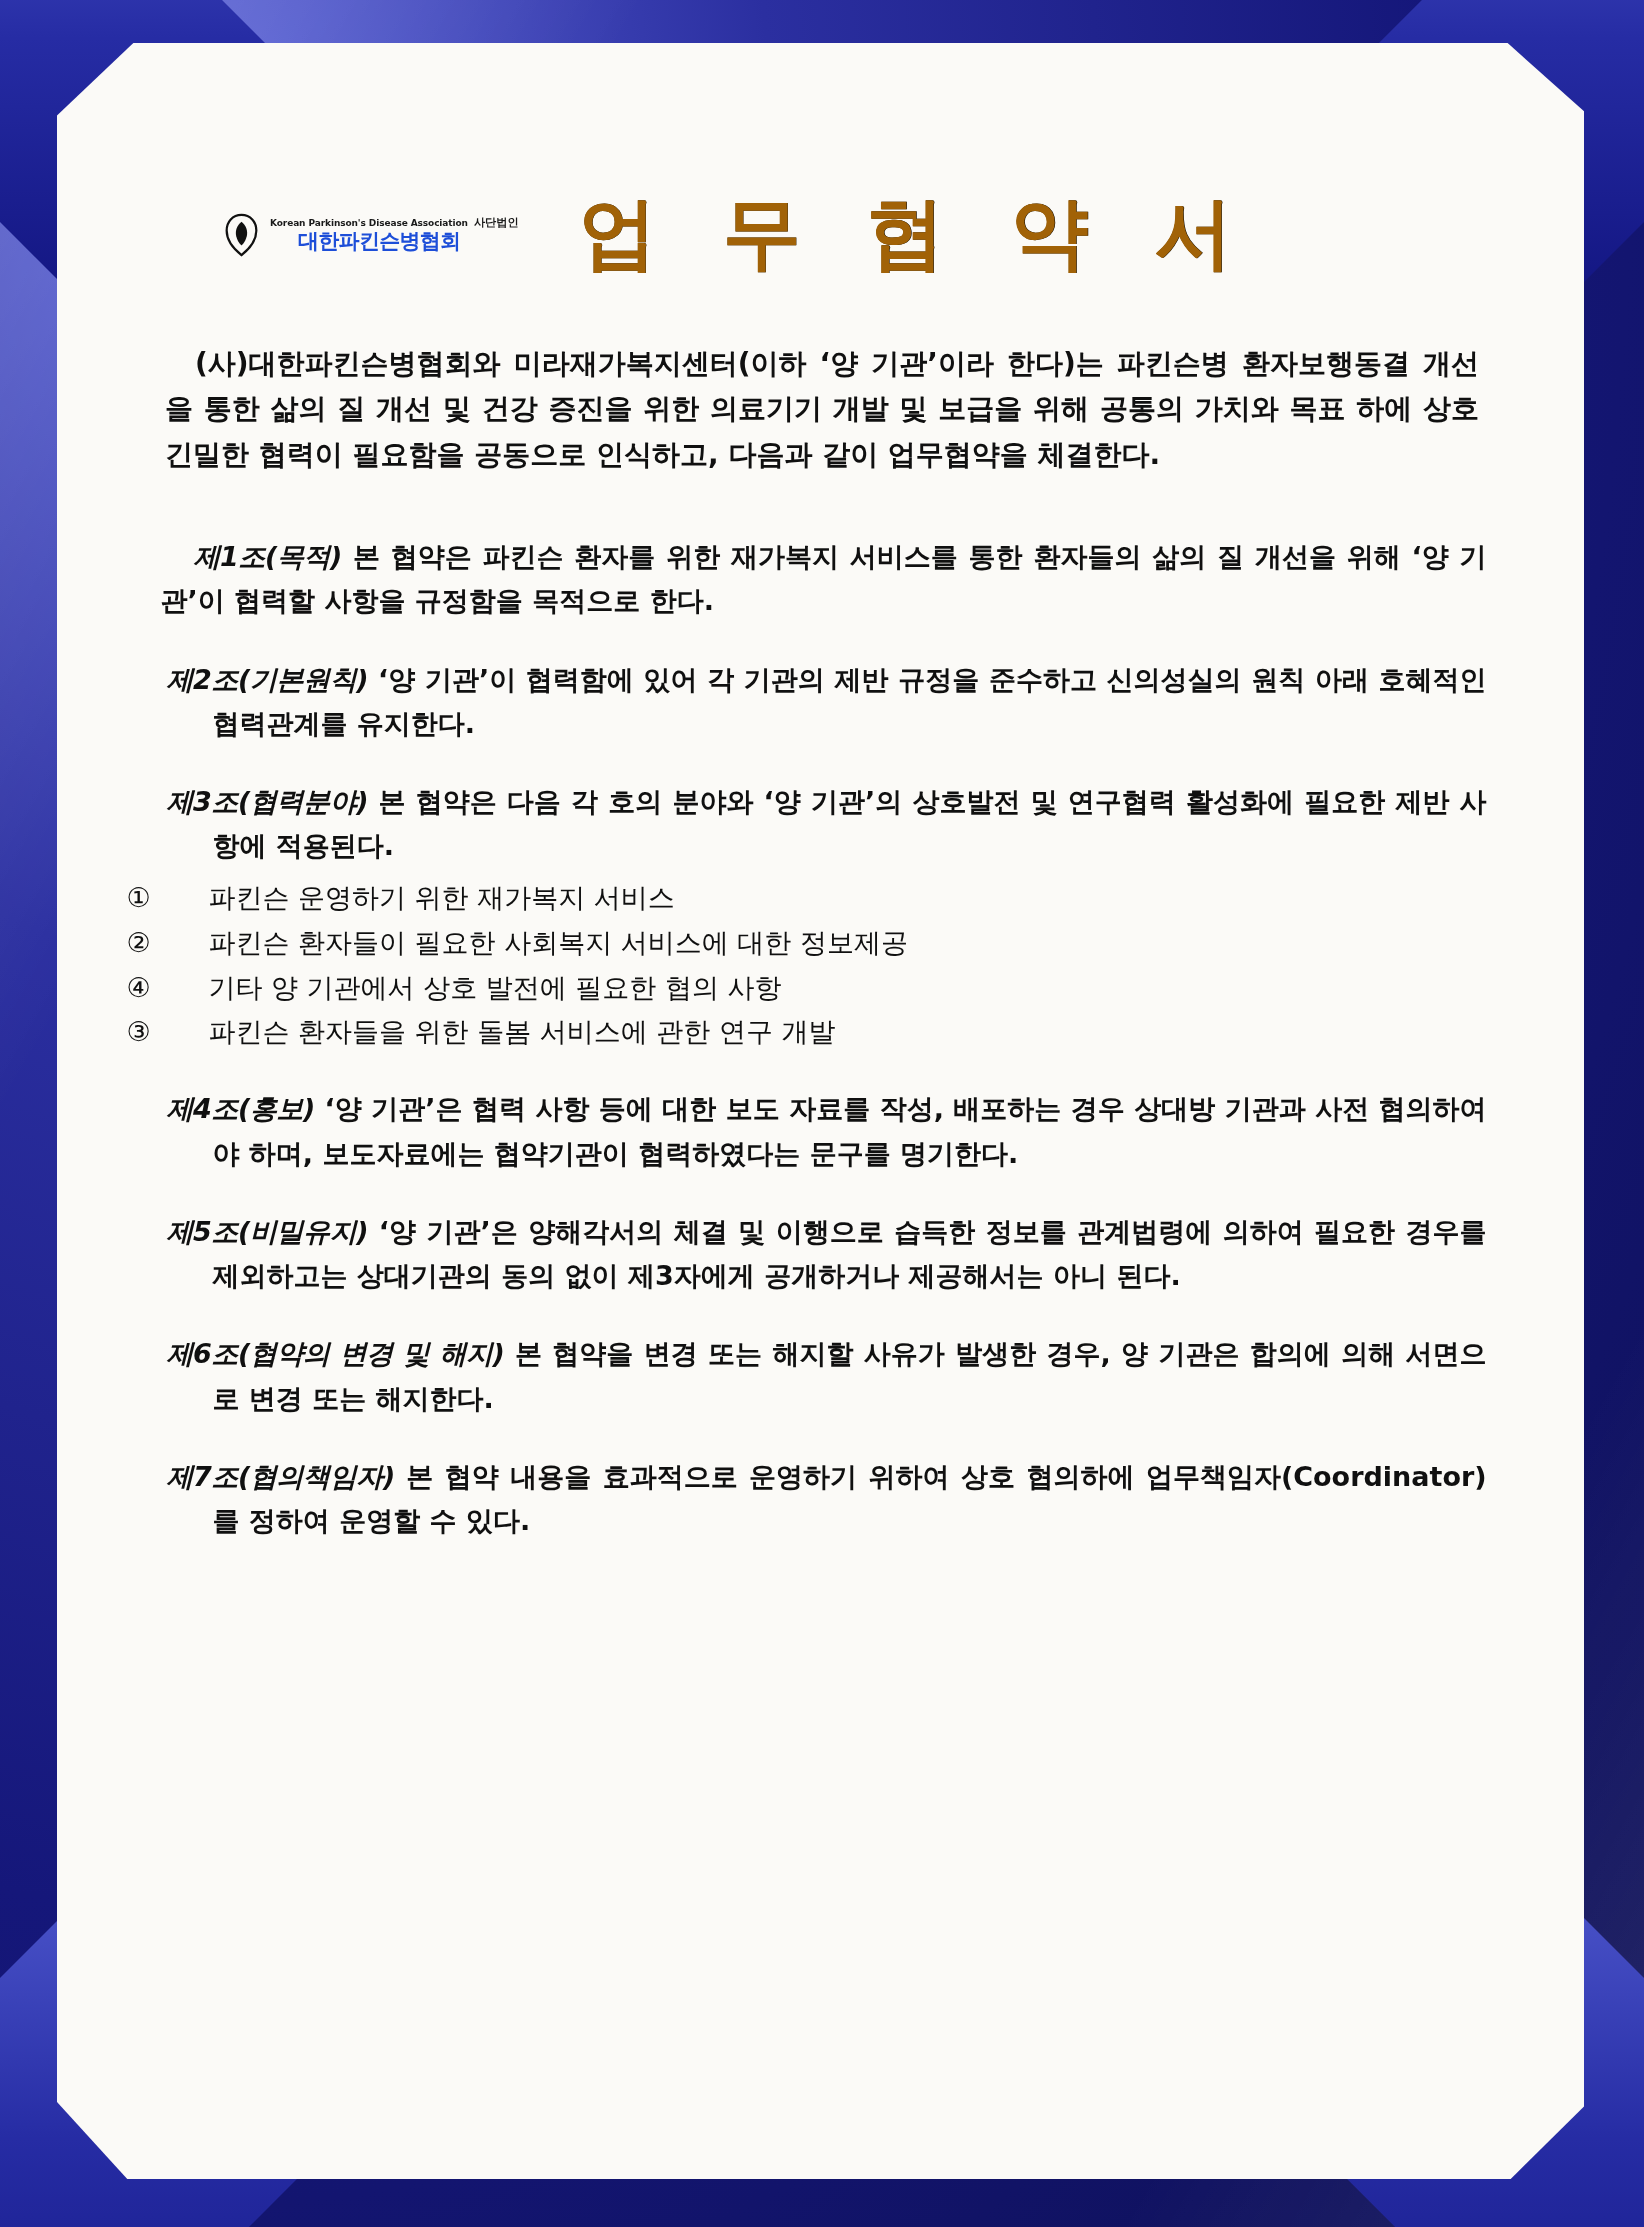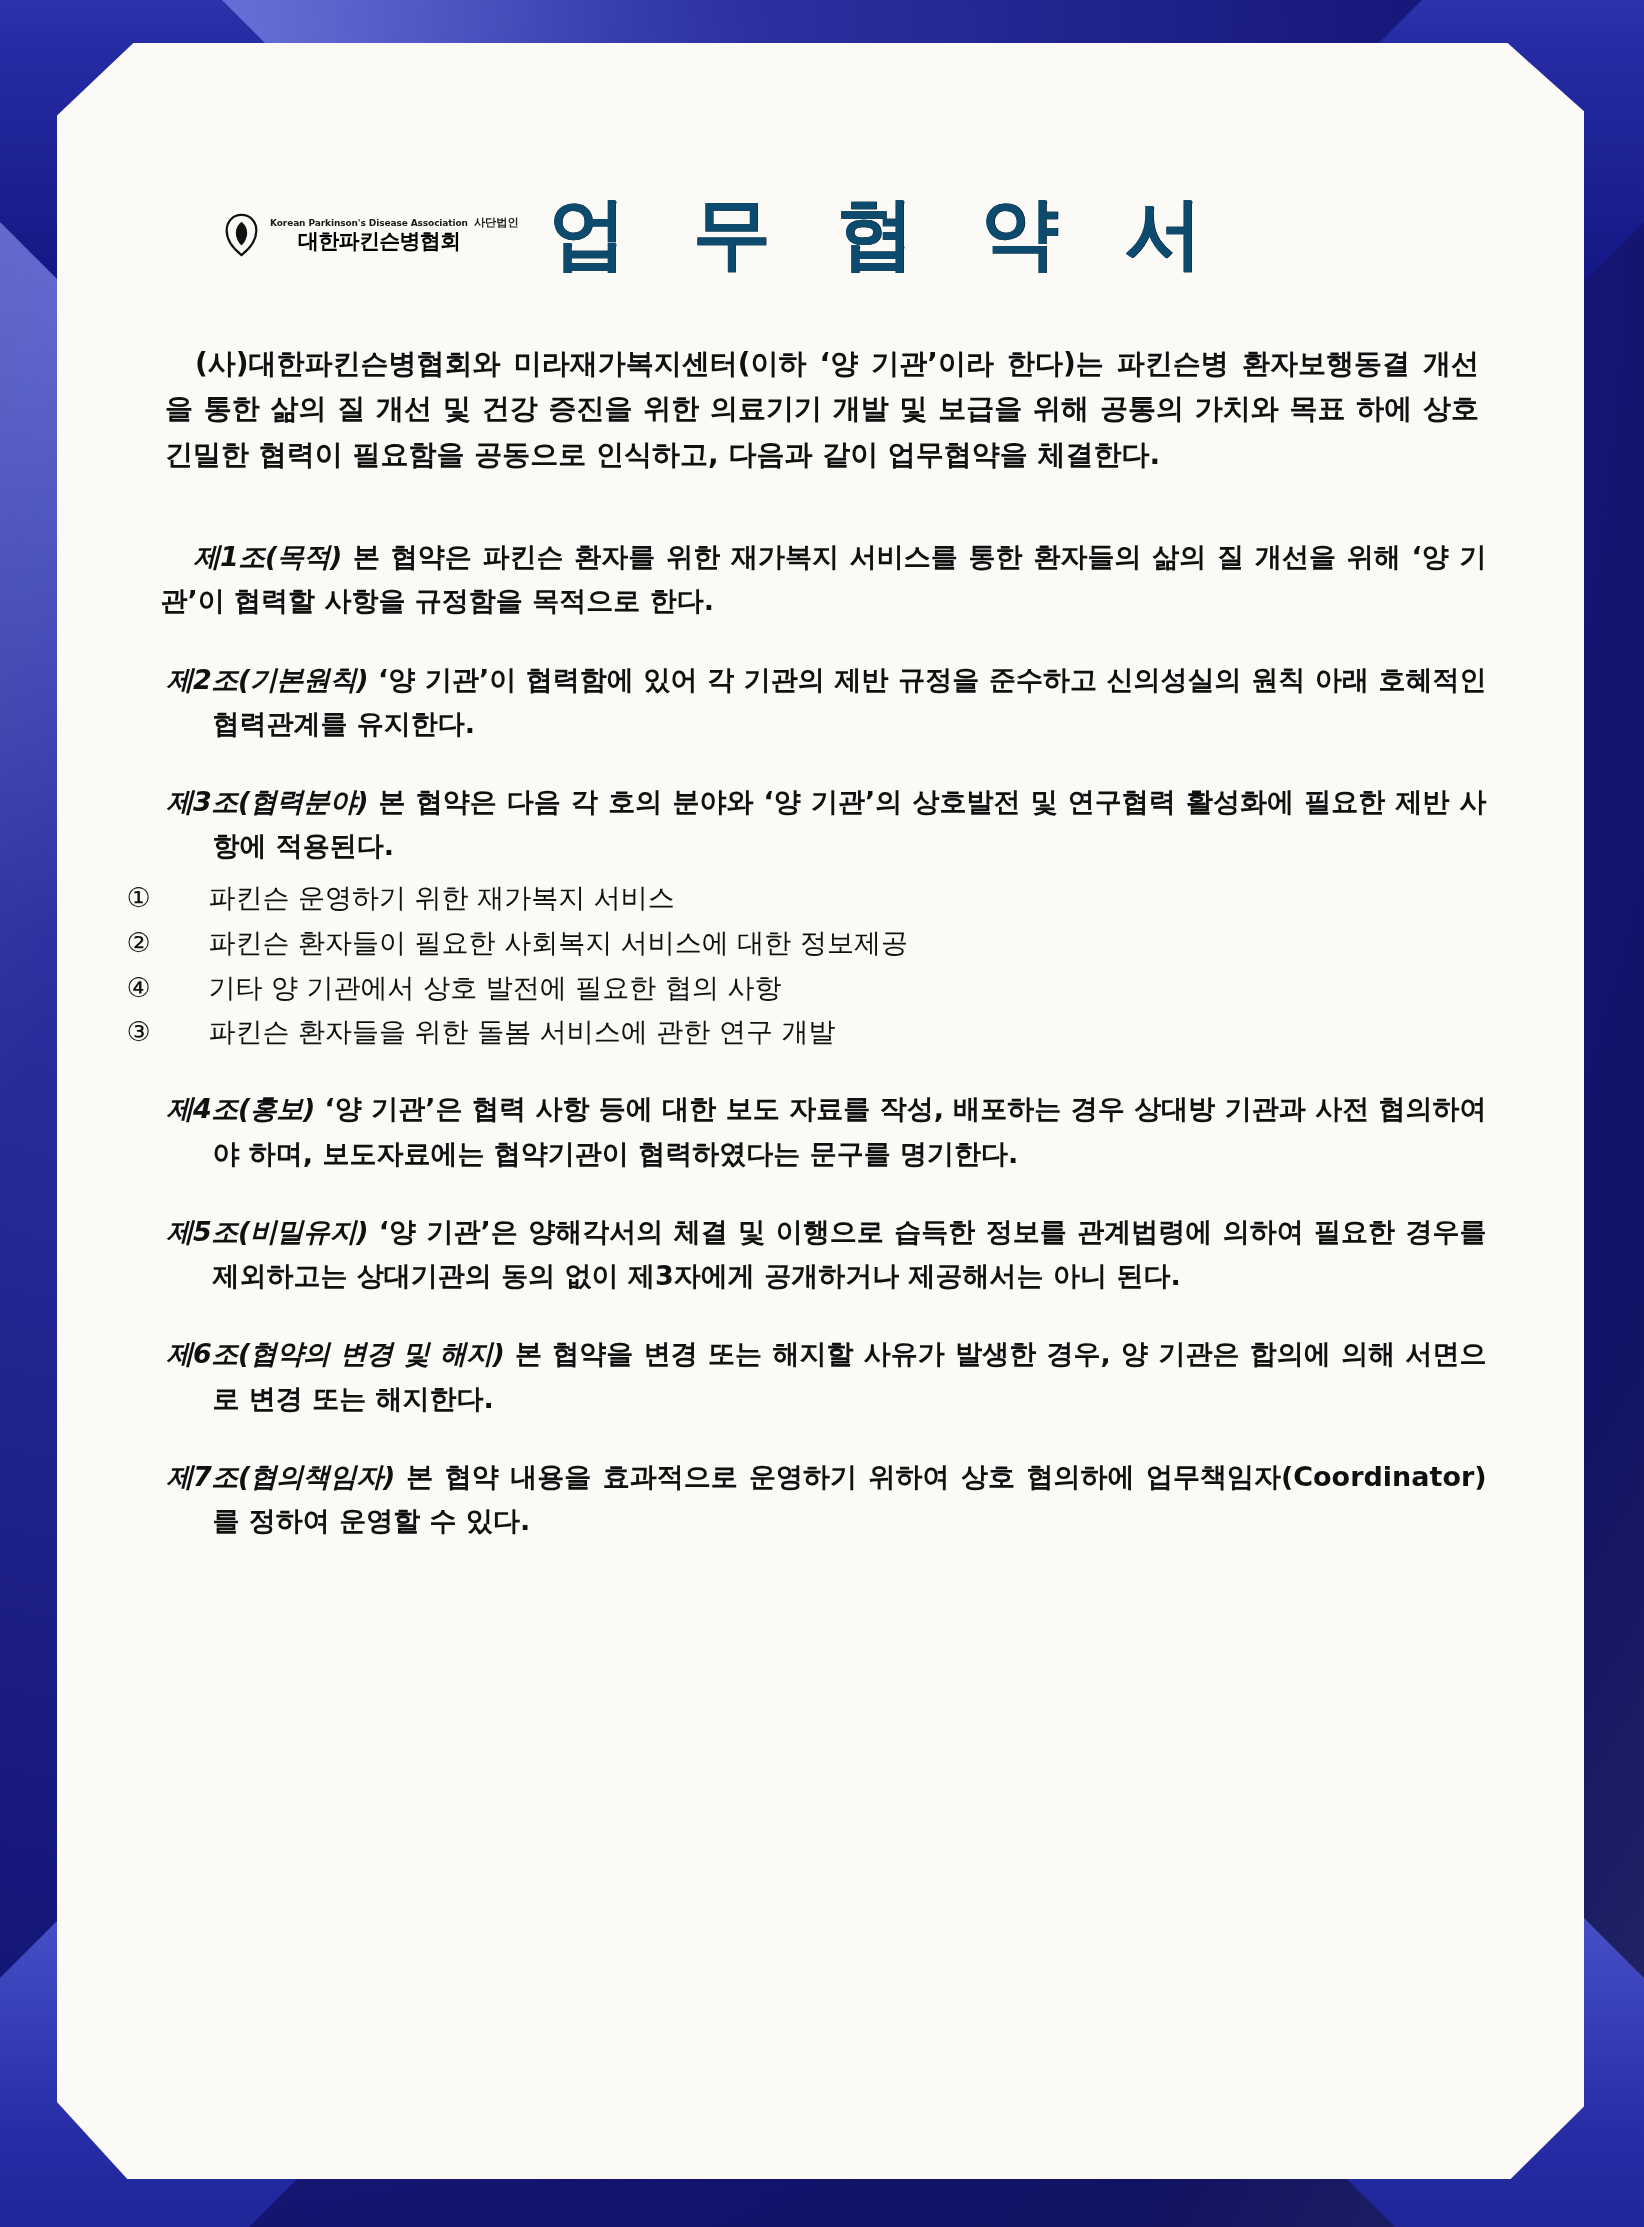--- a/index.html
+++ b/index.html
@@ -97,37 +97,38 @@
   }
   .logo-sub {
     font-size: 11.2px;
     font-weight: 700;
     color: #1a1a1a;
     white-space: nowrap;
   }
   .logo-kor {
     font-size: 21px;
     font-weight: 800;
-    color: #000000;
+    color: #1d4ed8;
     letter-spacing: -0.7px;
     white-space: nowrap;
     margin-top: 1.5px;
     padding-left: 28px;
   }
   .logo-top-row {
     display: flex;
     align-items: baseline;
     gap: 6px;
   }
   .doc-title {
     font-size: 78px;
     font-weight: 800;
     letter-spacing: 19.4px;
-    color: #0c4a6e;
+    color: #a16207;
     font-family: "DejaVu Sans", "Liberation Sans", sans-serif;
+    margin-left: 30px;
     text-shadow: 0.4px 0.4px 0 #000;
   }
 
   
   .preamble {
     margin-top: 54px;
     font-size: 28px;
     line-height: 1.62;
     font-weight: 700;
     text-align: justify;

